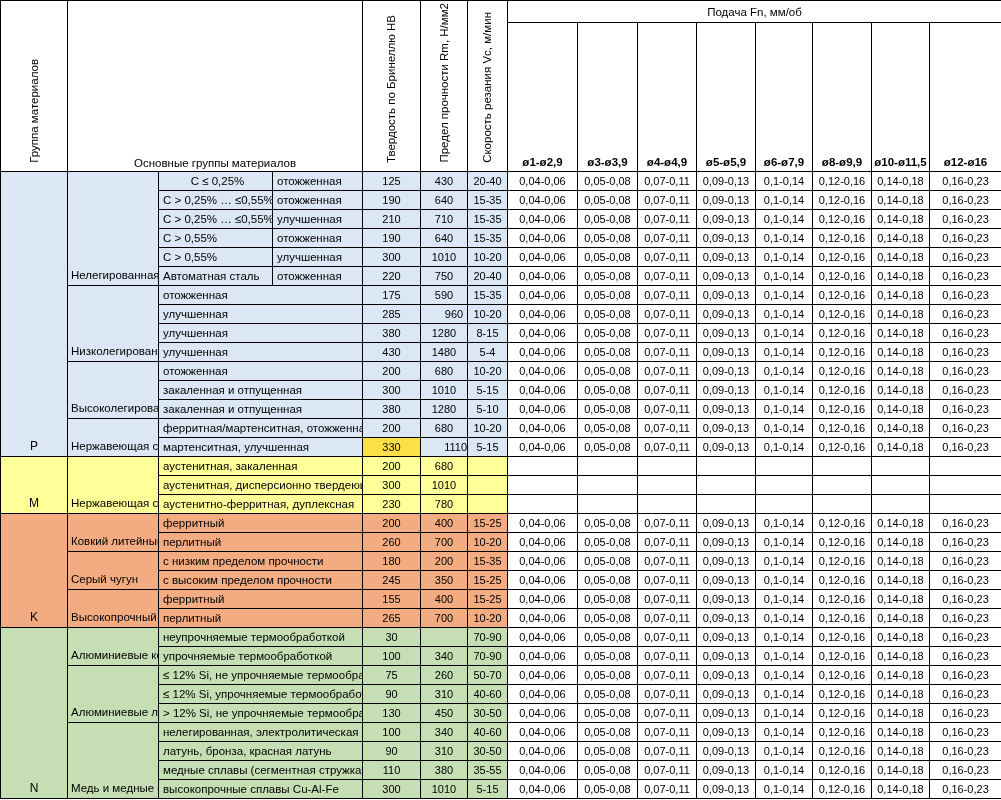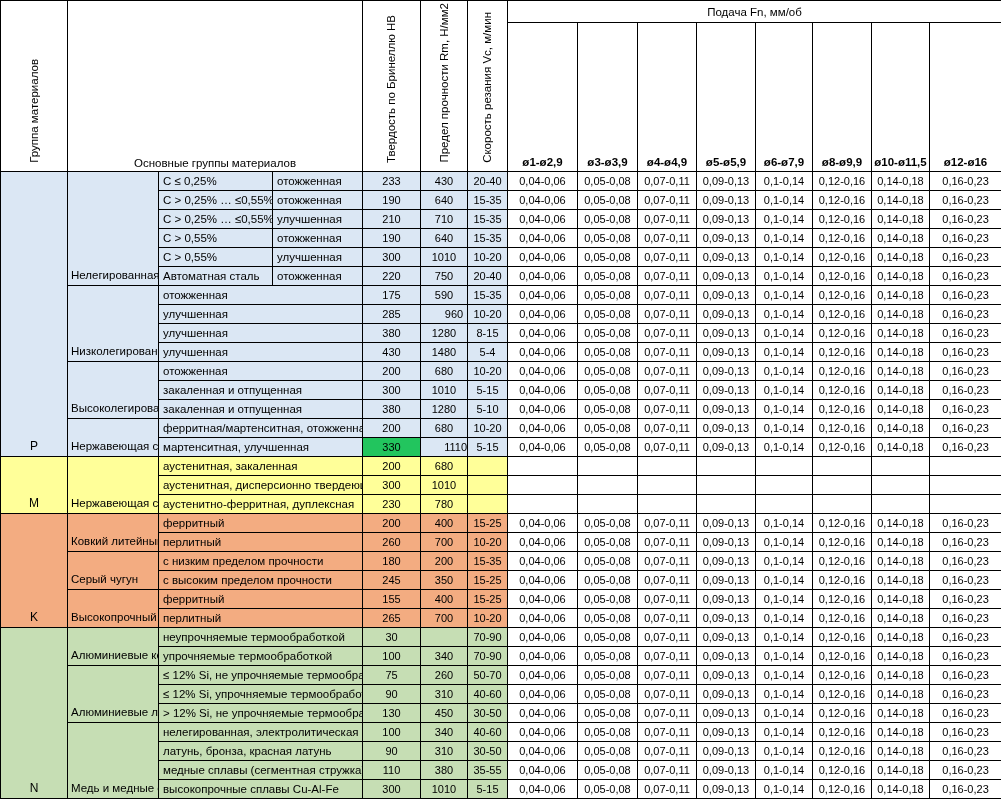--- a/index.html
+++ b/index.html
@@ -127,23 +127,23 @@
         <th class="diam">ø6-ø7,9</th>
         <th class="diam">ø8-ø9,9</th>
         <th class="diam">ø10-ø11,5</th>
         <th class="diam">ø12-ø16</th>
       </tr>
     </thead>
     <tbody id="tbody">
         <tr>
           <td rowspan="15" class="letter" style="background: rgb(219, 231, 244);">P</td>
           <td rowspan="6" class="sub" style="background: rgb(219, 231, 244);">Нелегированная сталь</td>
-          <td class="detail" style="background: rgb(219, 231, 244);">C ≤ 0,25%</td>
+          <td class="detail" style="background: rgb(219, 231, 244); text-align: center;">C ≤ 0,25%</td>
           <td class="detail" style="background: rgb(219, 231, 244);">отожженная</td>
-          <td class="num" style="background: rgb(219, 231, 244);">233</td>
+          <td class="num" style="background: rgb(219, 231, 244);">125</td>
           <td class="num" style="background: rgb(219, 231, 244);">430</td>
           <td class="num" style="background: rgb(219, 231, 244);">20-40</td>
           <td class="num feed">0,04-0,06</td>
           <td class="num feed">0,05-0,08</td>
           <td class="num feed">0,07-0,11</td>
           <td class="num feed">0,09-0,13</td>
           <td class="num feed">0,1-0,14</td>
           <td class="num feed">0,12-0,16</td>
           <td class="num feed">0,14-0,18</td>
           <td class="num feed">0,16-0,23</td>
@@ -333,21 +333,21 @@
           <td class="num feed">0,05-0,08</td>
           <td class="num feed">0,07-0,11</td>
           <td class="num feed">0,09-0,13</td>
           <td class="num feed">0,1-0,14</td>
           <td class="num feed">0,12-0,16</td>
           <td class="num feed">0,14-0,18</td>
           <td class="num feed">0,16-0,23</td>
         </tr>
         <tr>
           <td colspan="2" class="detail" style="background: rgb(219, 231, 244);">мартенситная, улучшенная</td>
-          <td class="num" style="background: #22c55e;">330</td>
+          <td class="num" style="background: #fde047;">330</td>
           <td class="num" style="background: rgb(219, 231, 244); text-align: right;">1110</td>
           <td class="num" style="background: rgb(219, 231, 244);">5-15</td>
           <td class="num feed">0,04-0,06</td>
           <td class="num feed">0,05-0,08</td>
           <td class="num feed">0,07-0,11</td>
           <td class="num feed">0,09-0,13</td>
           <td class="num feed">0,1-0,14</td>
           <td class="num feed">0,12-0,16</td>
           <td class="num feed">0,14-0,18</td>
           <td class="num feed">0,16-0,23</td>

